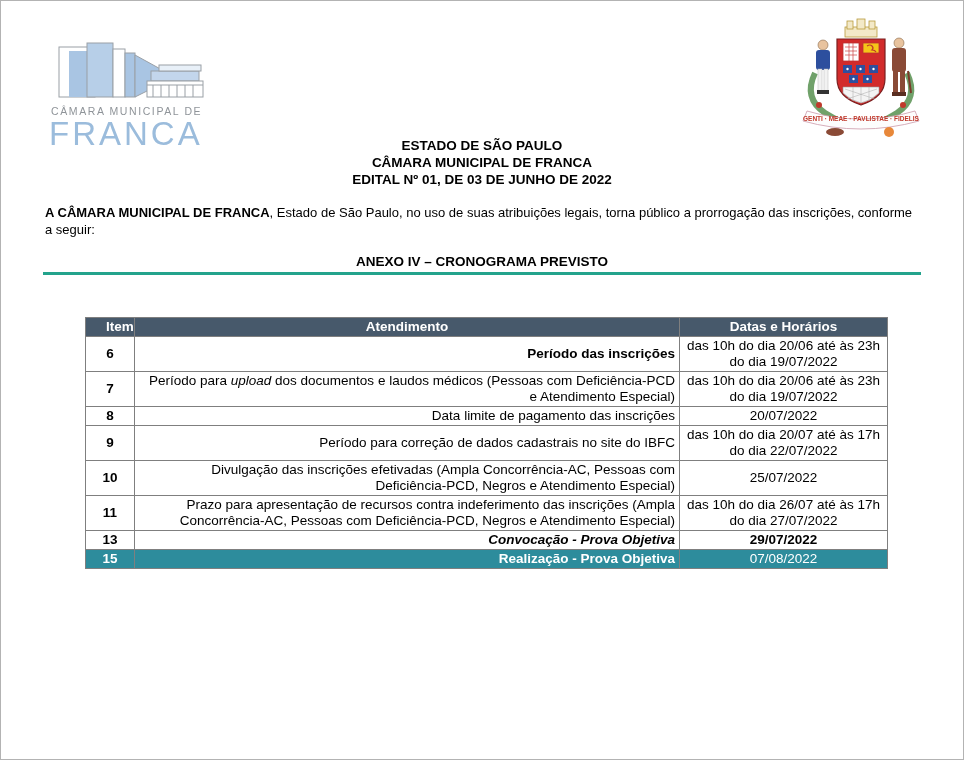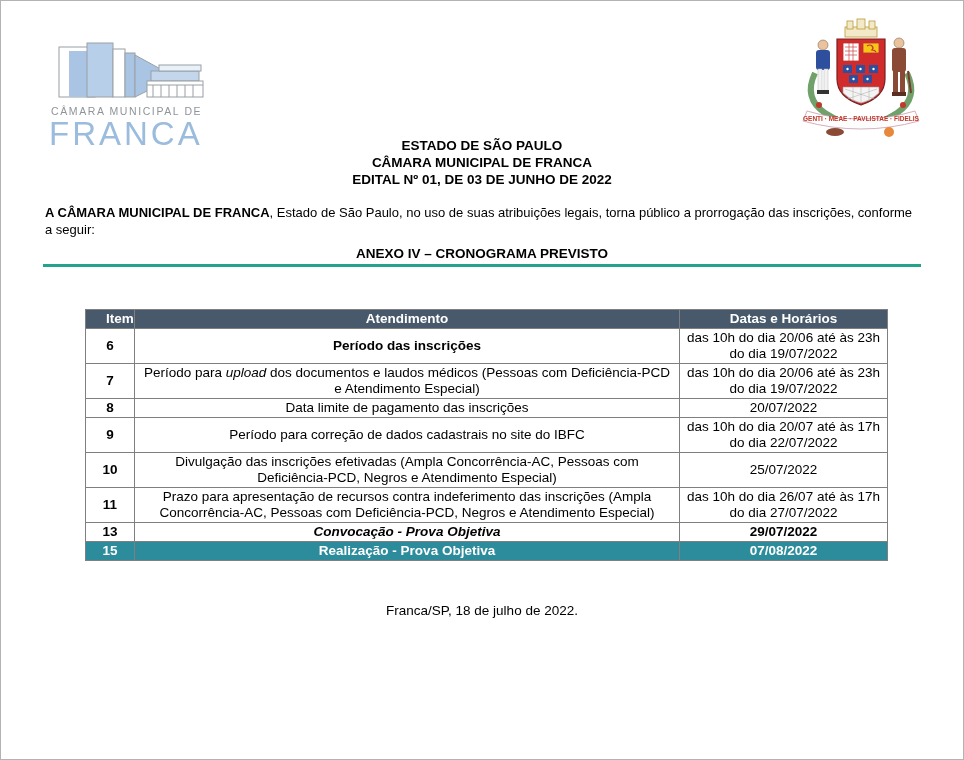--- a/index.html
+++ b/index.html
@@ -14,21 +14,21 @@
   }
   
   .logo{position:absolute;left:46px;top:40px;width:190px;}
   .logo-org{font-size:10.5px;letter-spacing:1.6px;color:#8f9499;margin:2px 0 0 4px;white-space:nowrap;}
   .logo-city{font-size:33px;letter-spacing:3px;color:#9bbcdc;font-weight:500;margin-left:2px;line-height:34px;}
   
   .crest{position:absolute;right:34px;top:12px;width:136px;height:126px;}
   
   .doc-header{margin-top:136px;text-align:center;font-weight:bold;font-size:13.5px;line-height:17px;}
   .intro{margin:16px 44px 0 44px;font-size:13px;line-height:17px;text-align:left;}
-  .section-title{margin-top:8px;text-align:center;font-weight:bold;font-size:13.5px;line-height:15px;}
+  .section-title{margin-top:16px;text-align:center;font-weight:bold;font-size:13.5px;line-height:15px;}
   .rule{height:3px;margin:3px 42px 0 42px;background:#23a38c;}
   
   table.schedule{
     margin:42px 0 0 84px;
     width:802px;
     border-collapse:collapse;
     font-size:13.5px;line-height:16px;
     table-layout:fixed;
   }
   table.schedule th, table.schedule td{
@@ -37,21 +37,21 @@
     vertical-align:middle;
   }
   table.schedule thead th{
     background:#47596b;color:#fff;font-weight:bold;
     text-align:center;padding:1px 20px;
   }
   .col-item{width:49px;}
   .col-act{width:545px;}
   .col-date{width:208px;}
   td.c-item{text-align:center;font-weight:bold;}
-  td.c-act{text-align:center;}
+  td.c-act{text-align:right;}
   td.c-date{text-align:center;}
   tr.hl td{background:#2d8c9c;color:#ffffff;font-weight:bold;}
   
   .footer{margin-top:42px;text-align:center;font-size:13.5px;}
 </style>
 </head>
 <body>
 
 <div class="page">
 
@@ -194,19 +194,18 @@
           <td class="c-date">das 10h do dia 26/07 até às 17h do dia 27/07/2022</td>
         </tr>
         <tr>
           <td class="c-item">13</td>
           <td class="c-act"><span style="font-weight: bold; font-style: italic;">Convocação - Prova Objetiva</span></td>
           <td class="c-date" style="font-weight: bold;">29/07/2022</td>
         </tr>
         <tr class="hl">
           <td class="c-item">15</td>
           <td class="c-act"><span style="font-weight: bold;">Realização - Prova Objetiva</span></td>
-          <td class="c-date" style="font-weight: bold; margin-top: 18px;">07/08/2022</td>
+          <td class="c-date" style="font-weight: normal; margin-top: 18px;">07/08/2022</td>
         </tr>
       </tbody>
   </table>
 
-  <div class="footer">Franca/SP, 18 de julho de 2022.</div>
 </div>
 
 </body></html>

